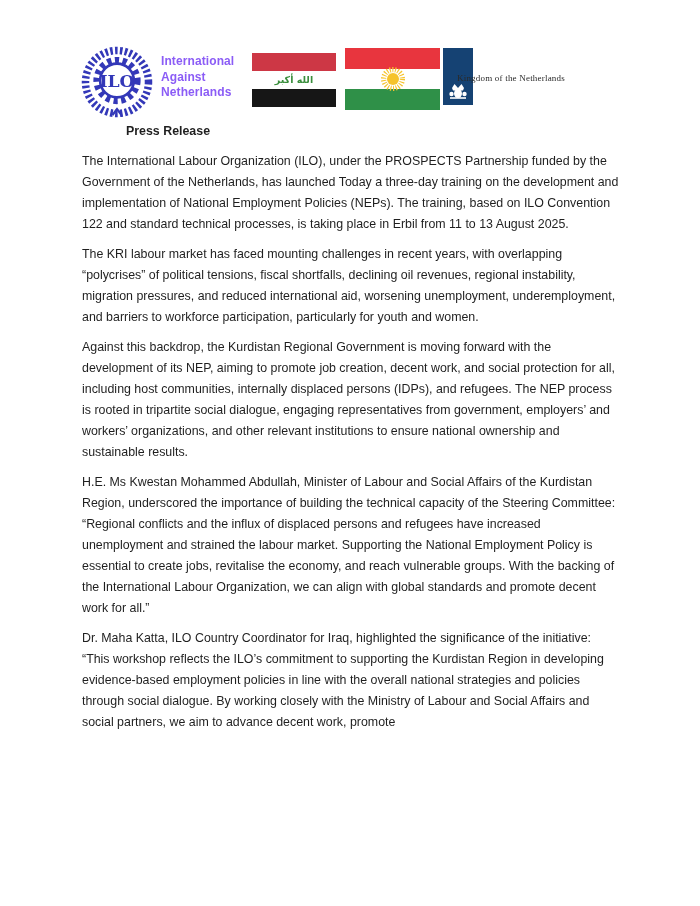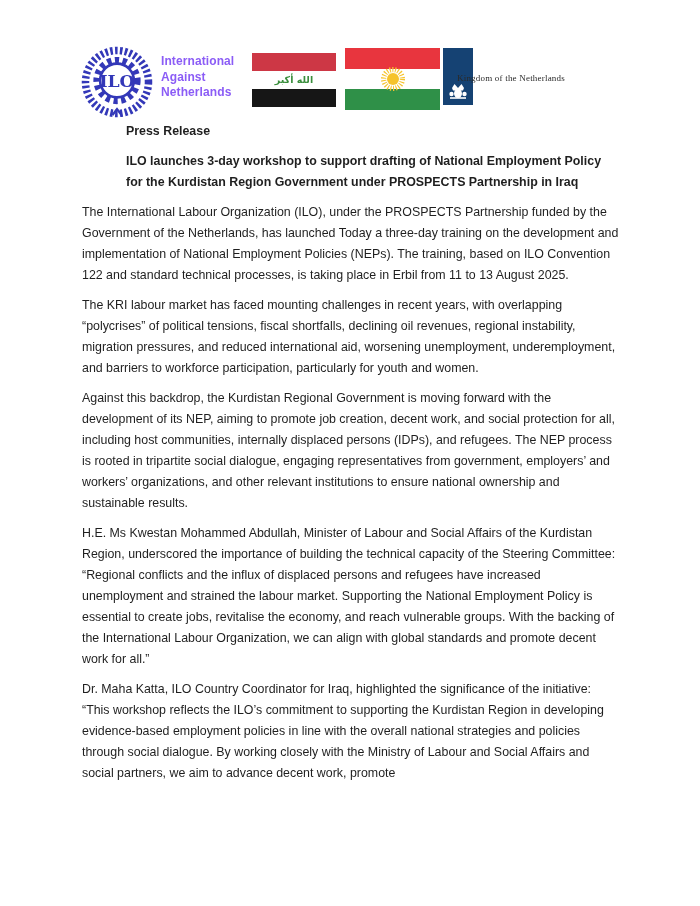--- a/index.html
+++ b/index.html
@@ -122,21 +122,20 @@
         <circle cx="16.5" cy="13" r="2.2" fill="#ffffff"></circle>
         <rect x="2" y="16.2" width="16" height="1.6" fill="#ffffff"></rect>
       </svg>
     </div>
     <div class="nl-label">Kingdom of the Netherlands</div>
 
   </div>
 
   <div class="doc-body">
       <p class="bold"><span>Press Release</span></p>
-      <p class="bold"><span>ILO launches 3-day workshop to support drafting of National Employment Policy for the Kurdistan Region Government under PROSPECTS Partnership in Iraq</span></p>
       <p><span>The International Labour Organization (ILO), under the PROSPECTS Partnership funded by the Government of the Netherlands, has launched Today a three-day training on the development and implementation of National Employment Policies (NEPs). The training, based on ILO Convention 122 and standard technical processes, is taking place in Erbil from 11 to 13 August 2025.</span></p>
       <p><span>The KRI labour market has faced mounting challenges in recent years, with overlapping “polycrises” of political tensions, fiscal shortfalls, declining oil revenues, regional instability, migration pressures, and reduced international aid, worsening unemployment, underemployment, and barriers to workforce participation, particularly for youth and women.</span></p>
       <p><span>Against this backdrop, the Kurdistan Regional Government is moving forward with the development of its NEP, aiming to promote job creation, decent work, and social protection for all, including host communities, internally displaced persons (IDPs), and refugees. The NEP process is rooted in tripartite social dialogue, engaging representatives from government, employers’ and workers’ organizations, and other relevant institutions to ensure national ownership and sustainable results.</span></p>
       <p><span>H.E. Ms Kwestan Mohammed Abdullah, Minister of Labour and Social Affairs of the Kurdistan Region, underscored the importance of building the technical capacity of the Steering Committee: </span><span class="italic">“Regional conflicts and the influx of displaced persons and refugees have increased unemployment and strained the labour market. Supporting the National Employment Policy is essential to create jobs, revitalise the economy, and reach vulnerable groups. With the backing of the International Labour Organization, we can align with global standards and promote decent work for all.”</span></p>
       <p><span>Dr. Maha Katta, ILO Country Coordinator for Iraq, highlighted the significance of the initiative:  </span><span class="italic">“This workshop reflects the ILO’s commitment to supporting the Kurdistan Region in developing evidence-based employment policies in line with the overall national strategies and policies through social dialogue. By working closely with the Ministry of Labour and Social Affairs and social partners, we aim to advance decent work, promote</span></p>
     </div>
 
 </div>
 
 </body></html>

